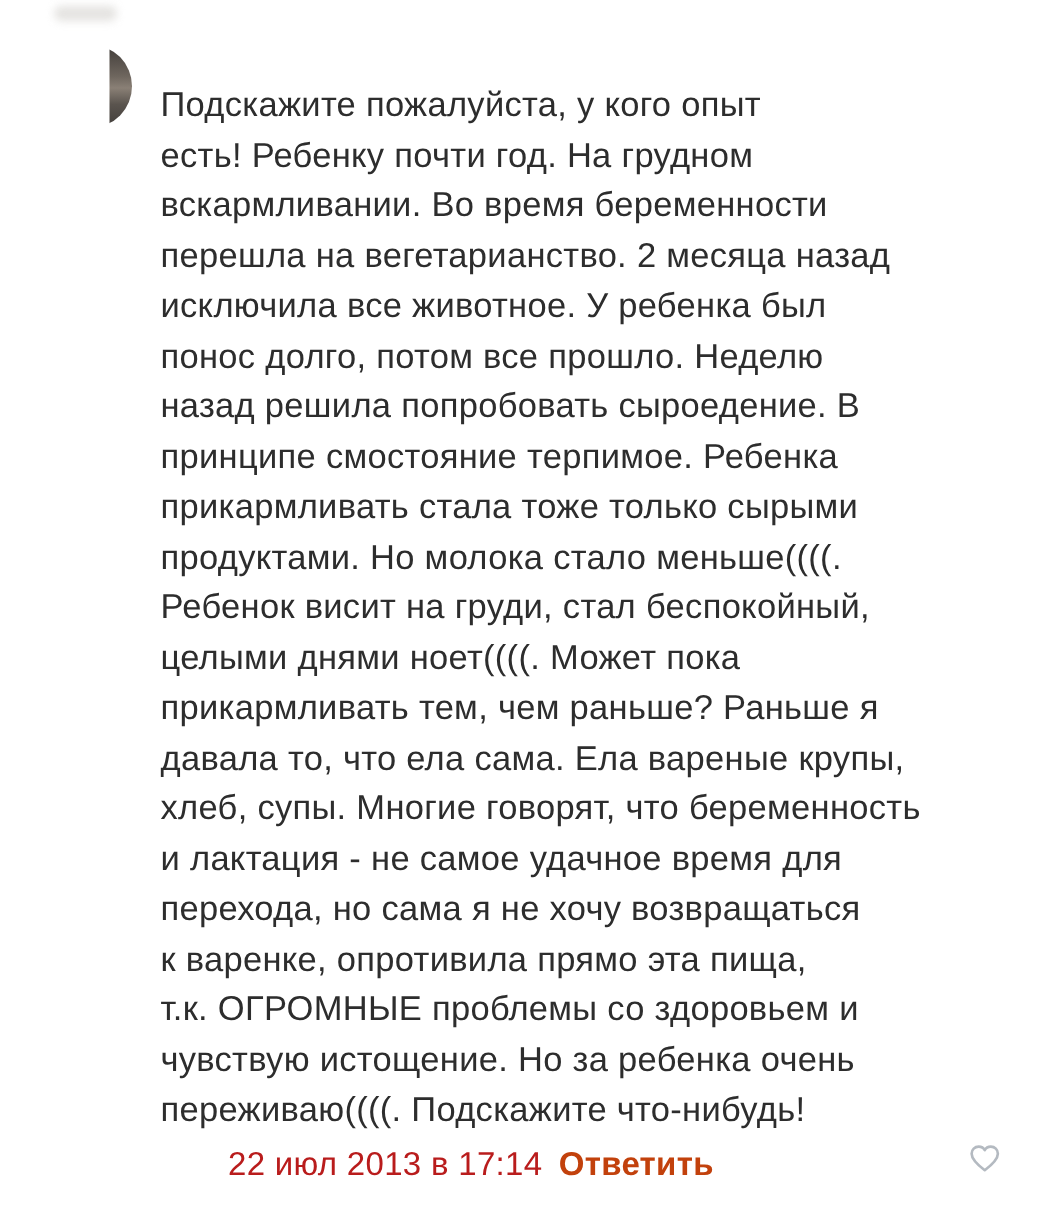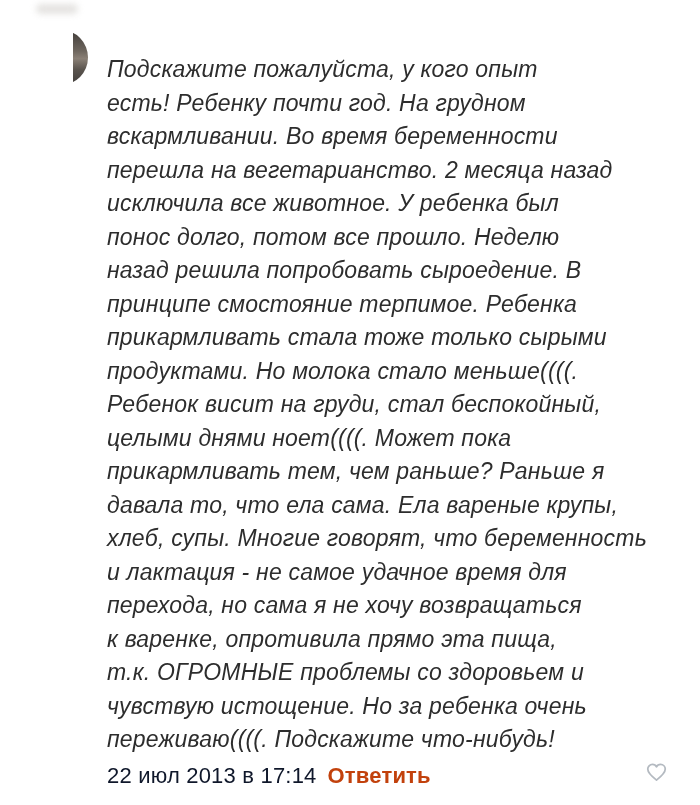--- a/index.html
+++ b/index.html
@@ -51,32 +51,32 @@
     left: 107px;
     top: 53px;
     width: 568px;
   }
   .comment-text {
     font-size: 23px;
     line-height: 33.5px;
     letter-spacing: 0.2px;
     color: #2d2d2d;
     white-space: pre-line;
-    font-style: italic;
   }
   .footer {
     margin-top: 6px;
     display: flex;
     align-items: center;
     font-size: 22px;
     line-height: 26px;
   }
   .date {
-    color: #0f172a;
+    color: #b91c1c;
     letter-spacing: 0.2px;
+    margin-left: 45px;
   }
   .reply {
     margin-left: 11px;
     color: #c2410c;
     font-weight: 700;
     letter-spacing: 0.2px;
     cursor: pointer;
   }
   .like {
     position: absolute;

